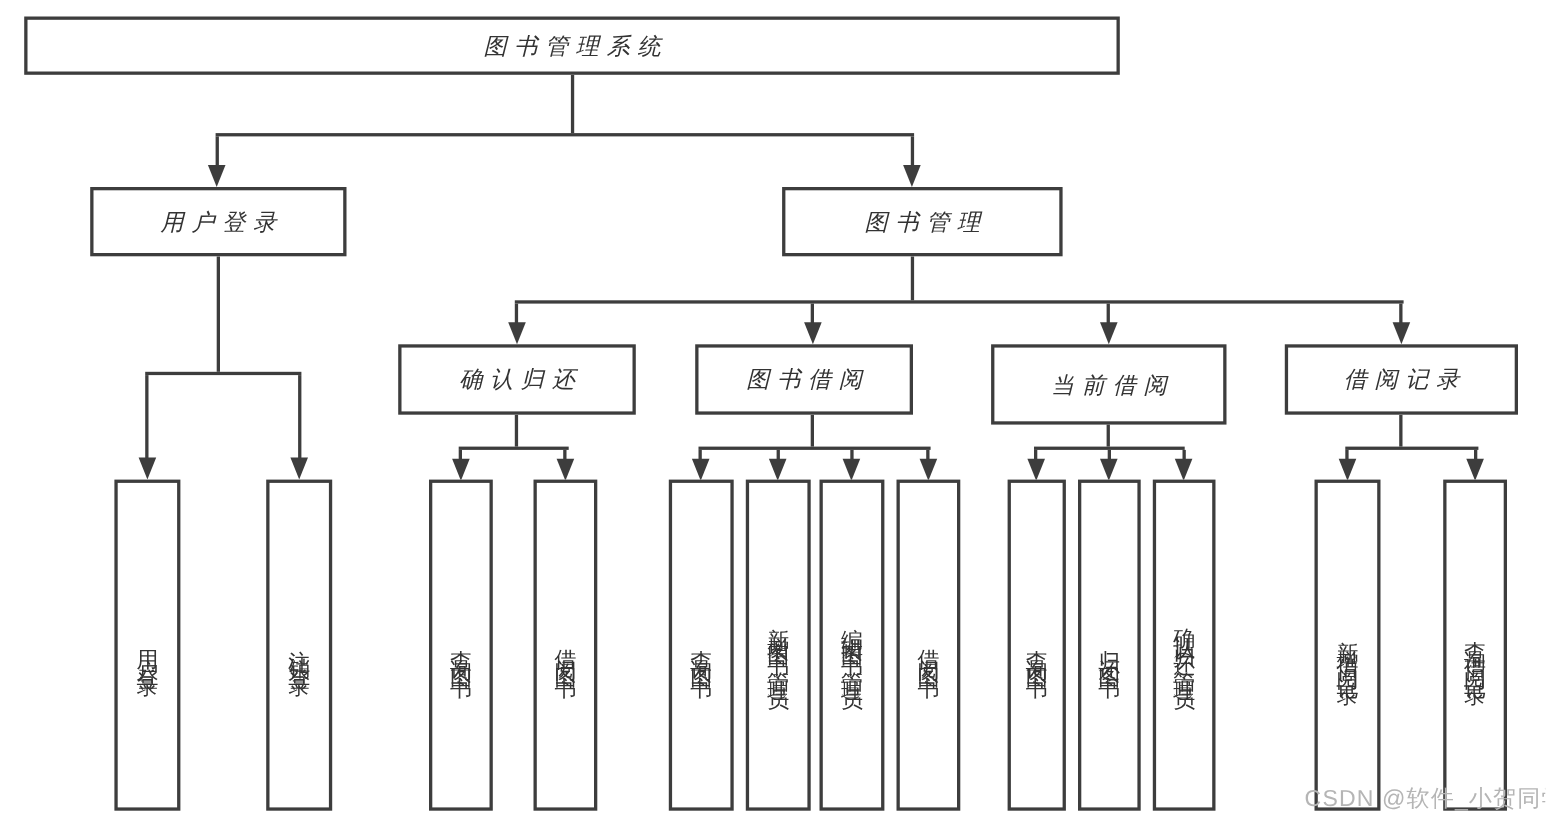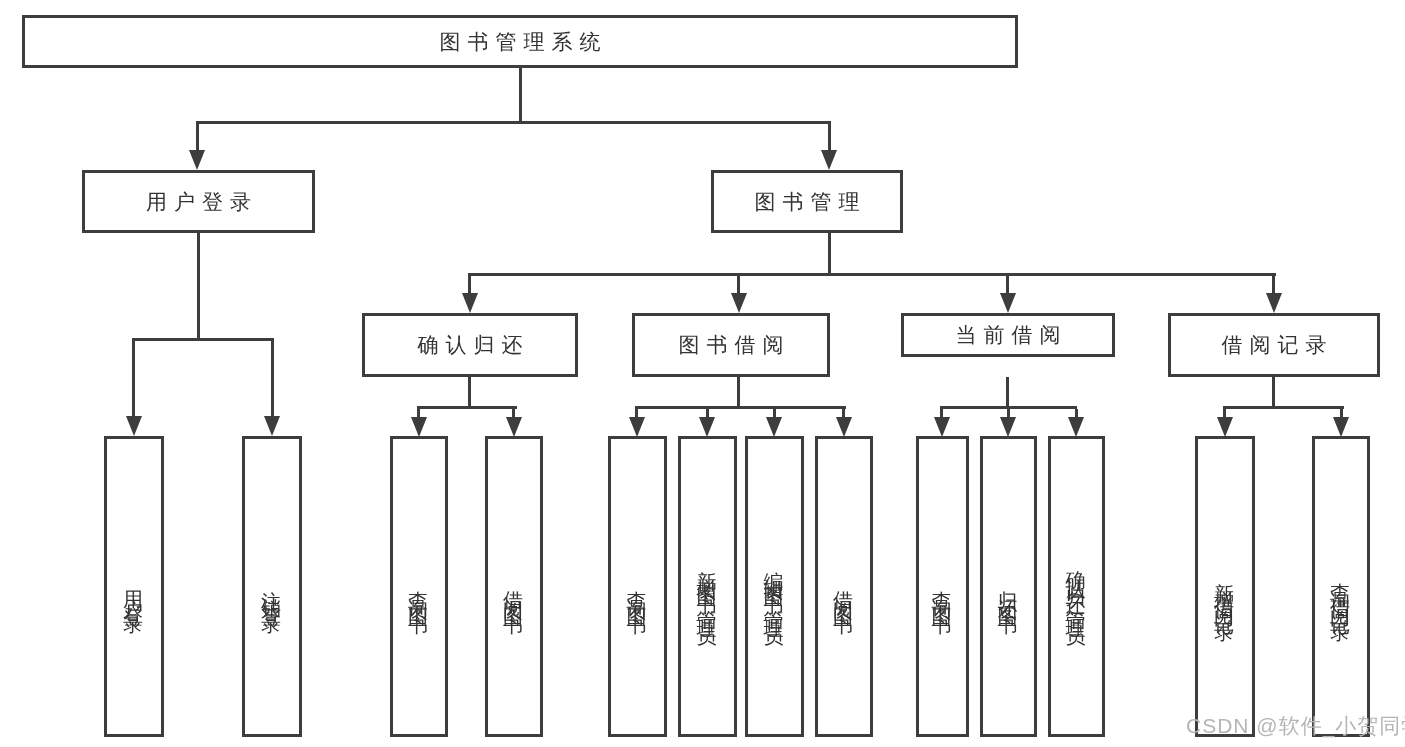--- a/index.html
+++ b/index.html
@@ -11,21 +11,21 @@
   html,body{margin:0;padding:0;background:#ffffff;}
   .canvas{
     position:relative;width:1405px;height:747px;background:var(--box-fill);
     font-family:"Liberation Sans",sans-serif;overflow:hidden;
   }
   .node{
     position:absolute;background:var(--box-fill);border:3px solid var(--line);
     box-sizing:border-box;display:flex;align-items:center;justify-content:center;
     color:var(--text);z-index:2;
   }
-  .label-h{font-size:21px;letter-spacing:7px;margin-right:-7px;white-space:nowrap;}
+  .label-h{font-size:21px;letter-spacing:7px;margin-right:-7px;white-space:nowrap;font-style:italic;}
   .label-v{
     writing-mode:vertical-rl;text-orientation:mixed;
     font-size:20px;letter-spacing:8px;margin-bottom:-8px;white-space:nowrap;
   }
   .vline,.hline{position:absolute;background:var(--line);z-index:1;}
   .vline{width:3px;}
   .hline{height:3px;}
   .arrow{
     position:absolute;width:0;height:0;z-index:1;
     border-left:8px solid transparent;border-right:8px solid transparent;
@@ -100,31 +100,31 @@
   <div class="vline" style="left:1340px;top:409px;height:9px"></div>
   <div class="arrow" style="left:1333px;top:417px"></div>
 
   <div class="node" style="left:22px;top:15px;width:996px;height:53px">
     <span class="label-h">图书管理系统</span>
   </div>
 
   <div class="node" style="left:82px;top:170px;width:233px;height:63px">
     <span class="label-h">用户登录</span>
   </div>
-  <div class="node" style="left:711px;top:170px;width:192px;height:63px">
+  <div class="node" style="left:711px;top:170px;width:255px;height:63px">
     <span class="label-h">图书管理</span>
   </div>
 
   <div class="node" style="left:362px;top:313px;width:216px;height:64px">
     <span class="label-h">确认归还</span>
   </div>
   <div class="node" style="left:632px;top:313px;width:198px;height:64px">
     <span class="label-h">图书借阅</span>
   </div>
-  <div class="node" style="left:901px;top:313px;width:214px;height:44px">
+  <div class="node" style="left:901px;top:313px;width:214px;height:73px">
     <span class="label-h">当前借阅</span>
   </div>
   <div class="node" style="left:1168px;top:313px;width:212px;height:64px">
     <span class="label-h">借阅记录</span>
   </div>
 
   <div class="node" style="left:104px;top:436px;width:60px;height:301px">
     <span class="label-v">用户登录</span>
   </div>
   <div class="node" style="left:242px;top:436px;width:60px;height:301px">

